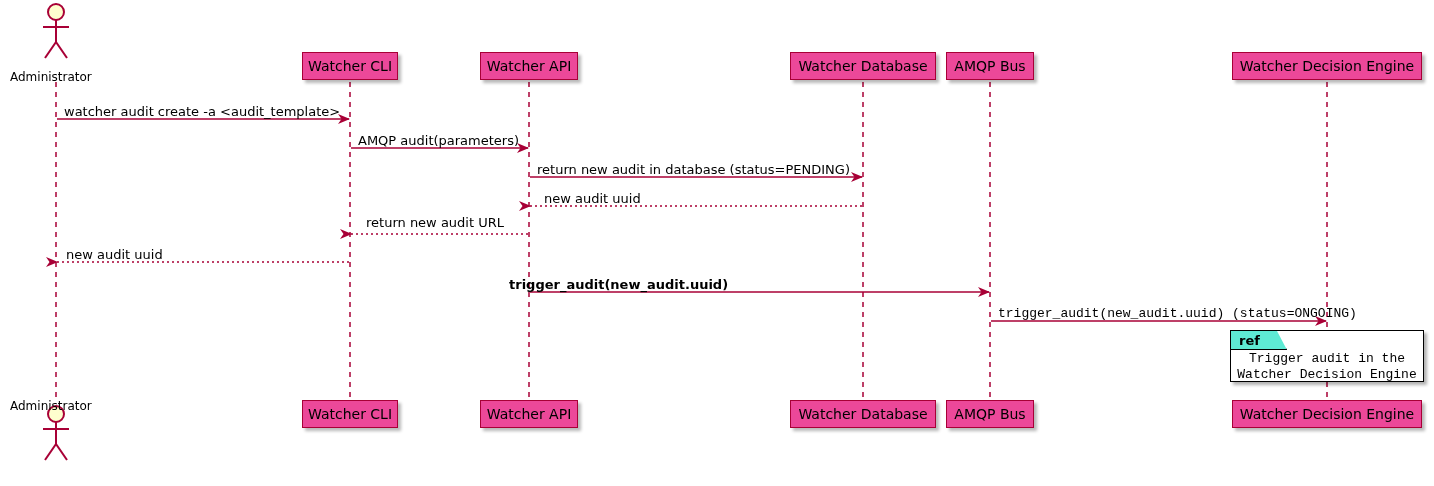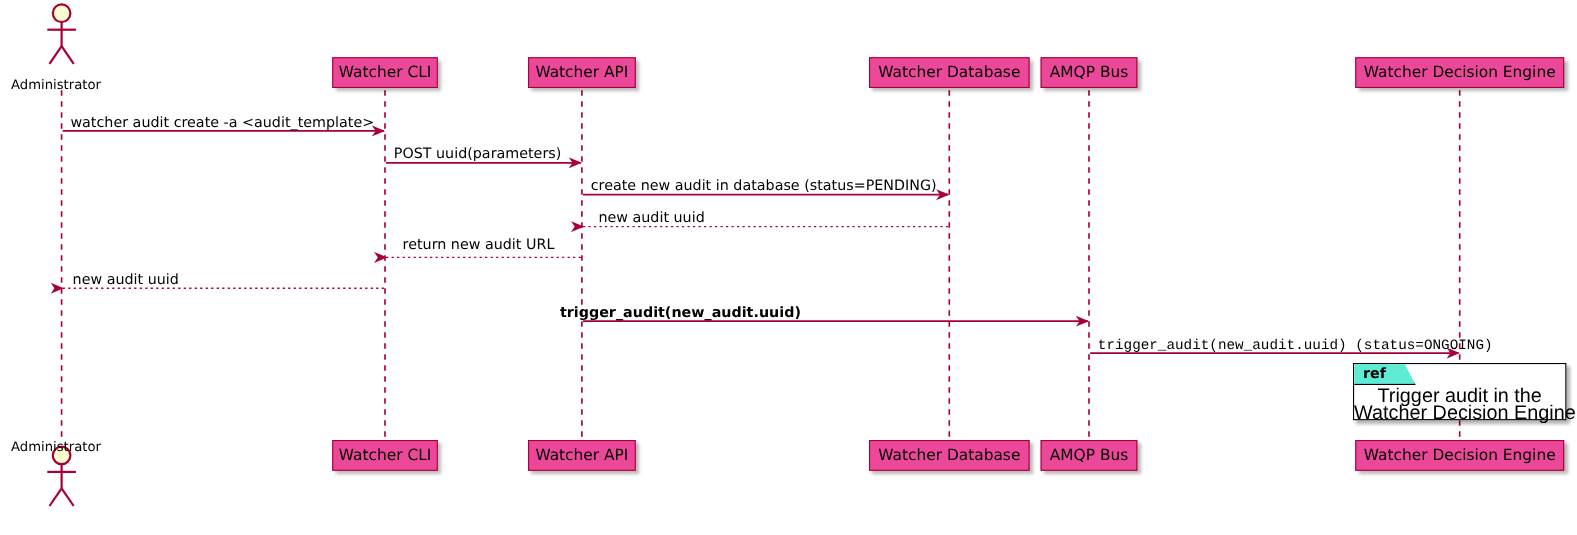--- a/index.html
+++ b/index.html
@@ -77,24 +77,24 @@
     font-weight: bold;
     font-family: "DejaVu Sans", sans-serif;
     color: #000000;
   }
   .ref-body {
     position: absolute;
     left: 0;
     right: 0;
     top: 20px;
     text-align: center;
-    font-size: 18px;
+    font-size: 13px;
     line-height: 16px;
     color: #000000;
-    font-family: Liberation Sans, sans-serif;
+    font-family: Liberation Mono, monospace;
   }
   .ref-body div { white-space: nowrap; }
 </style>
 </head>
 <body>
 
 <div id="diagram">
 
   <svg class="layer" xmlns="http://www.w3.org/2000/svg">
     <defs>
@@ -154,22 +154,22 @@
       <div class="participant-box" style="left: 790px; top: 400px; width: 146px;">Watcher Database</div>
       <div class="participant-box" style="left: 946px; top: 400px; width: 88px;">AMQP Bus</div>
       <div class="participant-box" style="left: 1232px; top: 400px; width: 190px;">Watcher Decision Engine</div>
     </div>
   <div id="actor-labels">
       <div class="actor-label" style="left: 10px; top: 70px;">Administrator</div>
       <div class="actor-label" style="left: 10px; top: 399px;">Administrator</div>
     </div>
   <div id="message-labels">
       <div class="msg-label" style="left: 64px; top: 105px;">watcher audit create -a &lt;audit_template&gt;</div>
-      <div class="msg-label" style="left: 358px; top: 134px;">POST uuid(parameters)</div>
-      <div class="msg-label" style="left: 537px; top: 163px;">create new audit in database (status=PENDING)</div>
+      <div class="msg-label" style="left: 358px; top: 134px;">AMQP audit(parameters)</div>
+      <div class="msg-label" style="left: 537px; top: 163px;">return new audit in database (status=PENDING)</div>
       <div class="msg-label" style="left: 544px; top: 192px;">new audit uuid</div>
       <div class="msg-label" style="left: 366px; top: 216px;">return new audit URL</div>
       <div class="msg-label" style="left: 66px; top: 248px;">new audit uuid</div>
       <div class="msg-label" style="left: 509px; top: 278px; font-weight: bold;">trigger_audit(new_audit.uuid)</div>
       <div class="msg-label" style="left: 998px; top: 307px; font-family: Liberation Mono, monospace;">trigger_audit(new_audit.uuid) (status=ONGOING)</div>
     </div>
 
   <div class="ref-frame" style="left: 1230px; top: 330px; width: 194px; height: 52px;">
     <div class="ref-tab" style="width: 56px; clip-path: polygon(0px 0px, 46px 0px, 100% 100%, 0px 100%);">
       <span>ref</span>

